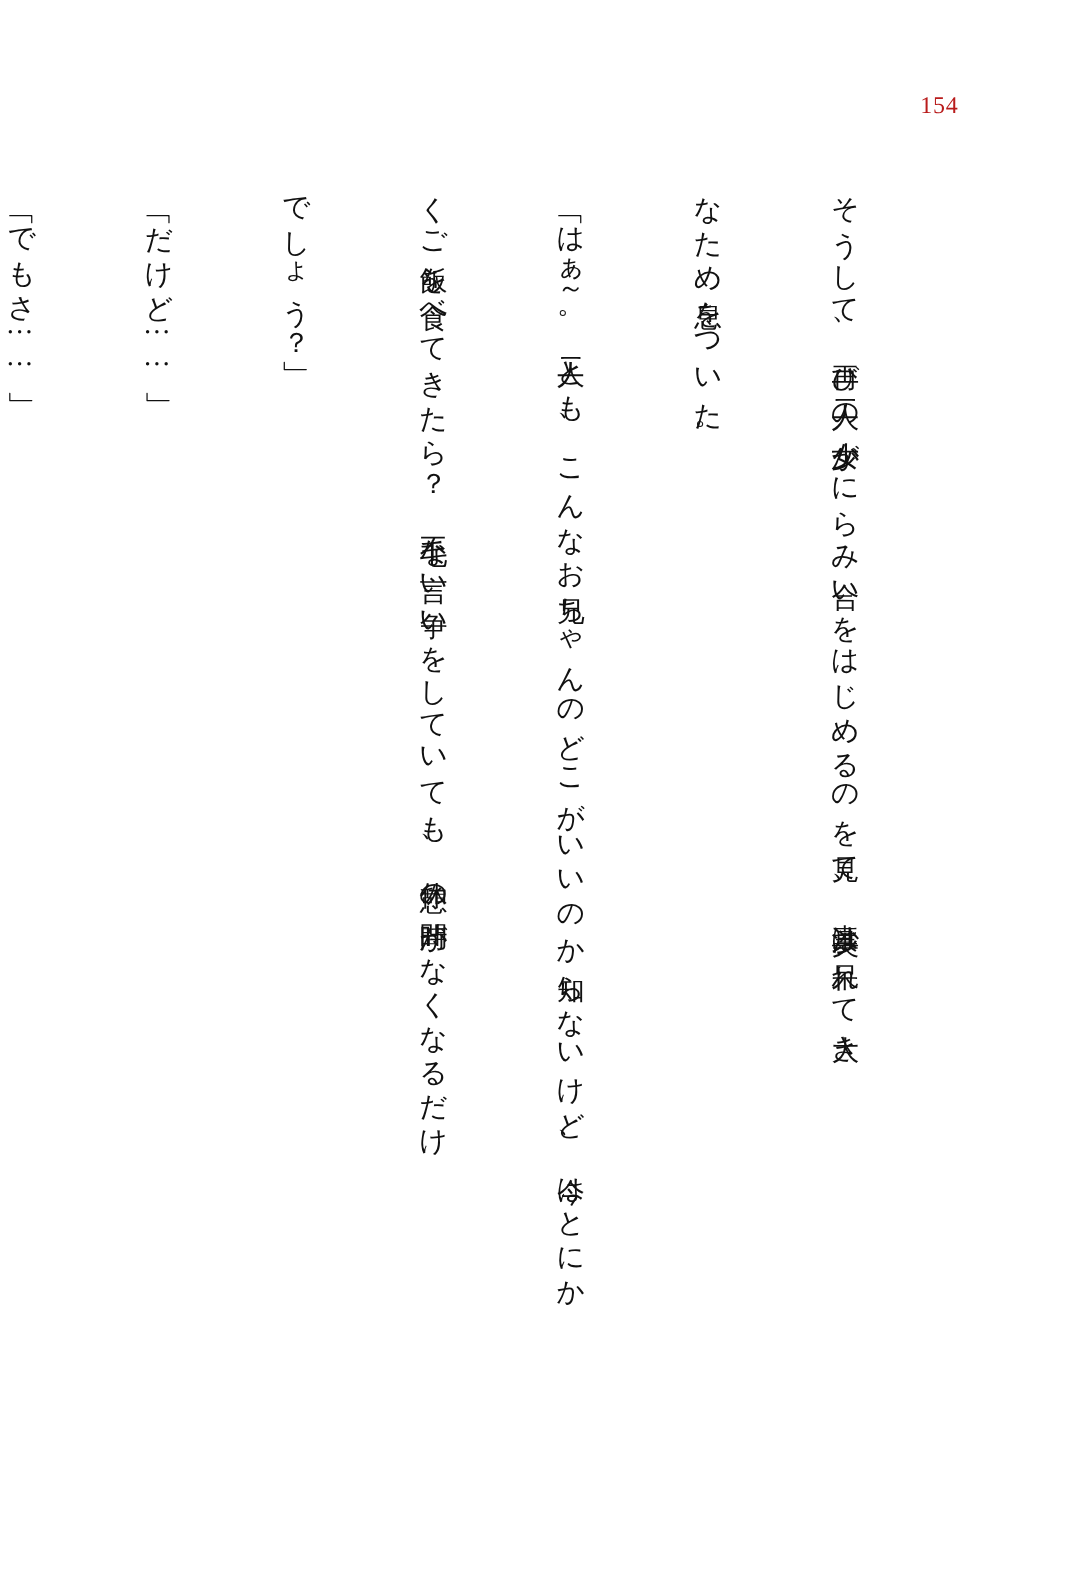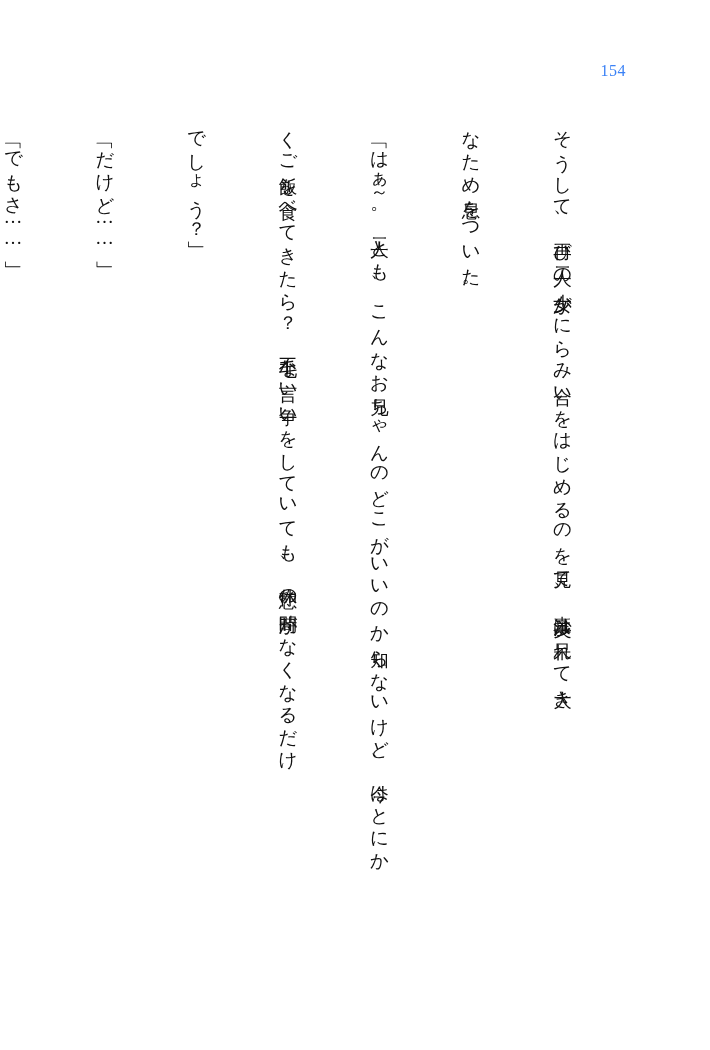--- a/index.html
+++ b/index.html
@@ -12,24 +12,24 @@
     width: 710px;
     height: 1050px;
     background: #ffffff;
     overflow: hidden;
     font-family: "Liberation Serif", "DejaVu Serif", serif;
     color: #111111;
   }
   .page-number {
     position: absolute;
     top: 62px;
-    right: 84px;
+    right: 71px;
     font-size: 16px;
     letter-spacing: 0.5px;
-    color: #3b82f6;
+    color: #b91c1c;
     font-family: "Liberation Serif", "DejaVu Serif", serif;
   }
   .body-text {
     position: absolute;
     top: 118px;
     right: 72px;
     left: 78px;
     height: 880px;
     writing-mode: vertical-rl;
     text-orientation: upright;

